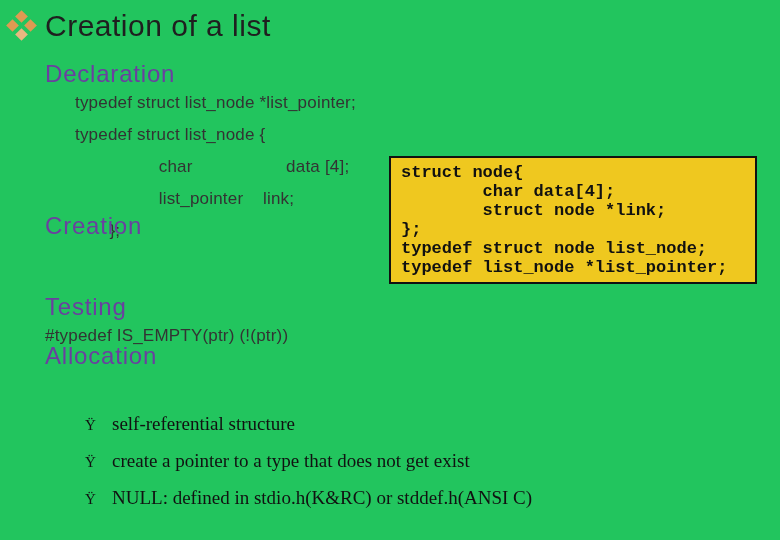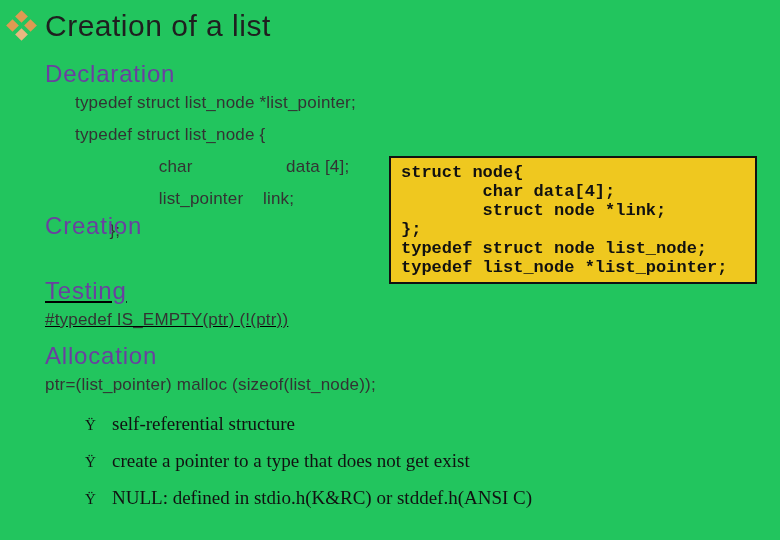--- a/index.html
+++ b/index.html
@@ -27,21 +27,21 @@
     margin:0 0 0 8px;
     font-size:30px;font-weight:400;letter-spacing:0.5px;
     color:var(--title-text,#1f1f1f);
     font-family:"Liberation Sans",sans-serif;
   }
 
   
   .section{position:absolute;left:45px;}
   .sec-declaration{top:62px;}
   .sec-creation{top:214px;}
-  .sec-testing{top:279px;text-decoration:underline;}
+  .sec-testing{top:295px;}
   .sec-allocation{top:344px;}
 
   .section-heading{
     font-size:24px;line-height:24px;letter-spacing:0.8px;
     color:var(--heading,#6B3FA0);
   }
   .code{
     margin:1px 0 0 0;
     font-family:"Liberation Sans",sans-serif;
     font-size:17px;line-height:32px;letter-spacing:0.2px;
@@ -112,21 +112,20 @@
     <div class="section-heading">Creation</div>
   </div>
 
   <div class="section sec-testing">
     <div class="section-heading">Testing</div>
     <pre class="code">#typedef IS_EMPTY(ptr) (!(ptr))</pre>
   </div>
 
   <div class="section sec-allocation">
     <div class="section-heading">Allocation</div>
-    <pre class="code">ptr=(list_pointer) malloc (sizeof(list_node));</pre>
   </div>
 
   <ul class="bullets">
     <li>
       <span class="marker">Ÿ</span>
       <span>self-referential structure</span>
     </li>
     <li>
       <span class="marker">Ÿ</span>
       <span>create a pointer to a type that does not get exist</span>

